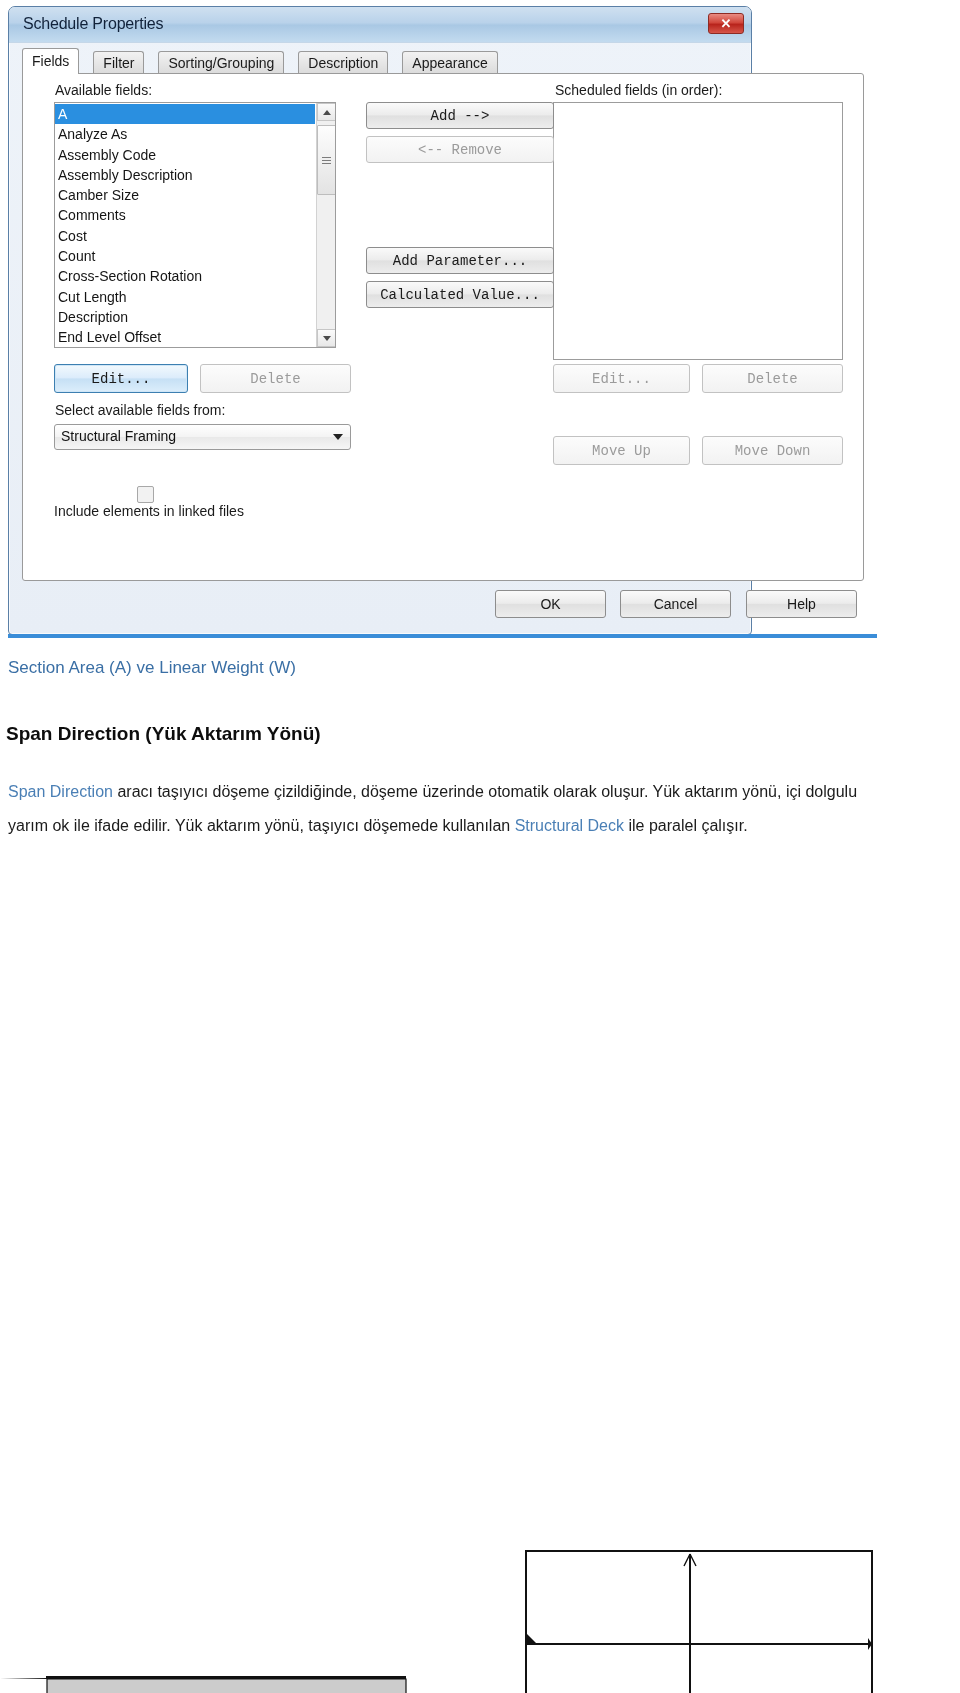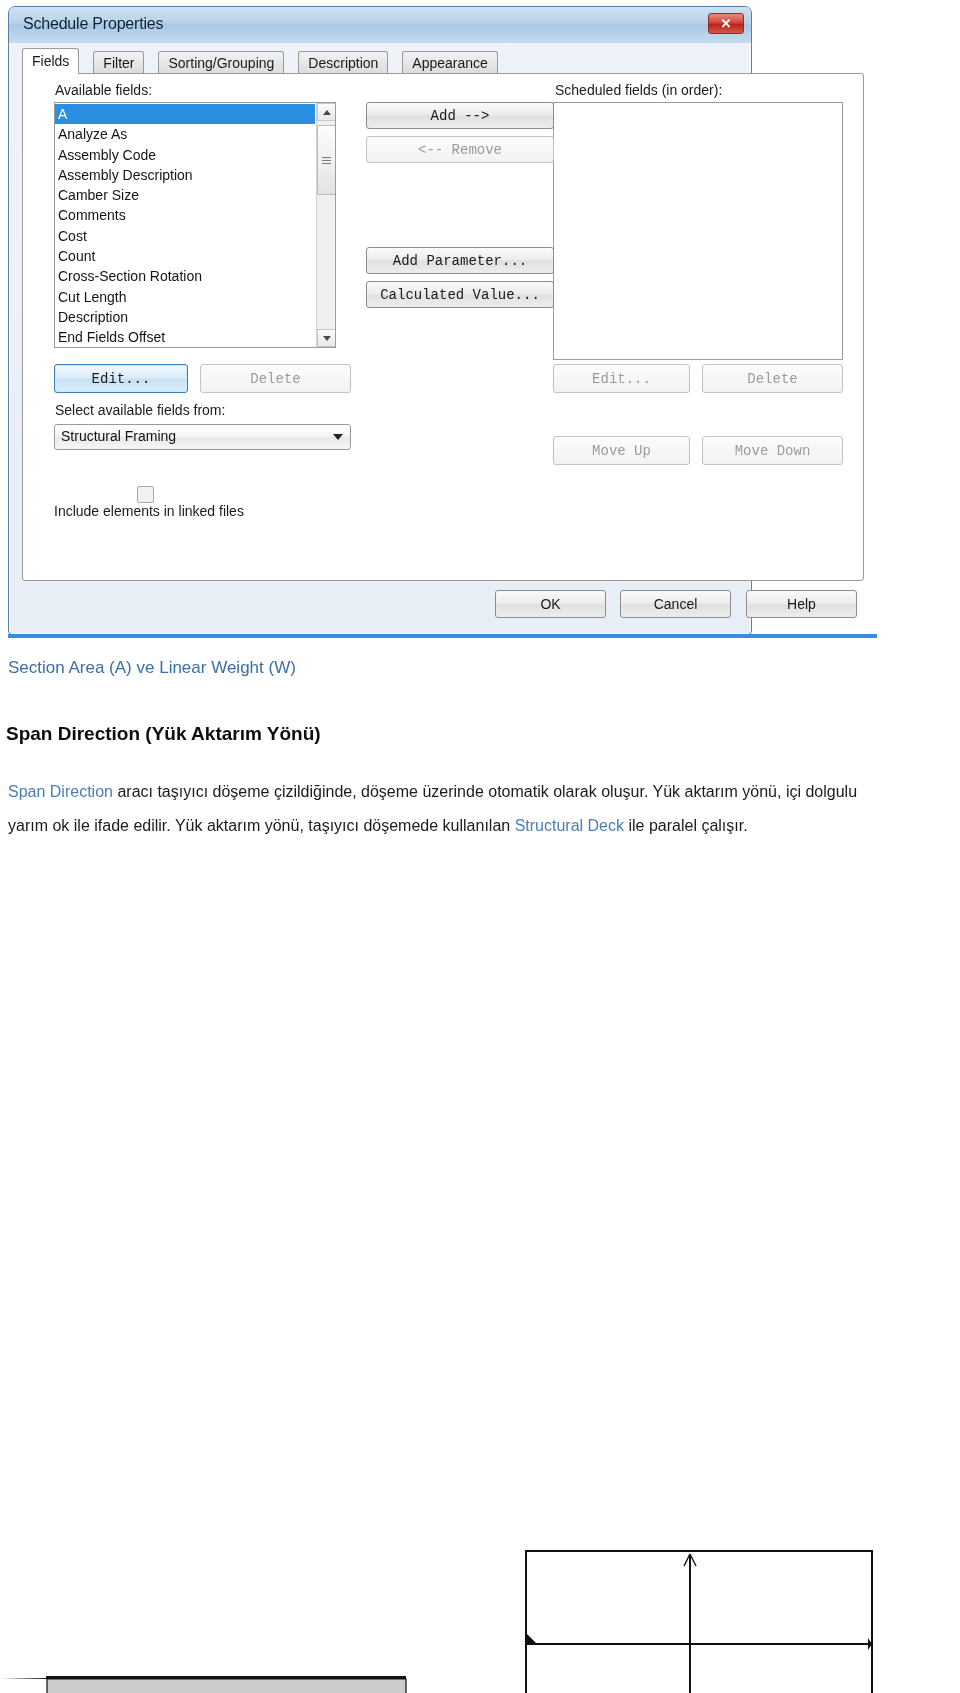--- a/index.html
+++ b/index.html
@@ -264,21 +264,21 @@
             <div class="lb-item">Analyze As</div>
             <div class="lb-item">Assembly Code</div>
             <div class="lb-item">Assembly Description</div>
             <div class="lb-item">Camber Size</div>
             <div class="lb-item">Comments</div>
             <div class="lb-item">Cost</div>
             <div class="lb-item">Count</div>
             <div class="lb-item">Cross-Section Rotation</div>
             <div class="lb-item">Cut Length</div>
             <div class="lb-item">Description</div>
-            <div class="lb-item">End Fields Offset</div>
+            <div class="lb-item">End Level Offset</div>
             <div class="lb-item">End Release</div>
           </div>
         <div class="vscroll">
           <div class="vs-btn up">
               <span class="arr up"></span>
             </div>
           <div class="vs-thumb">
             <span class="grip">
                 <i></i>
                 <i></i>

